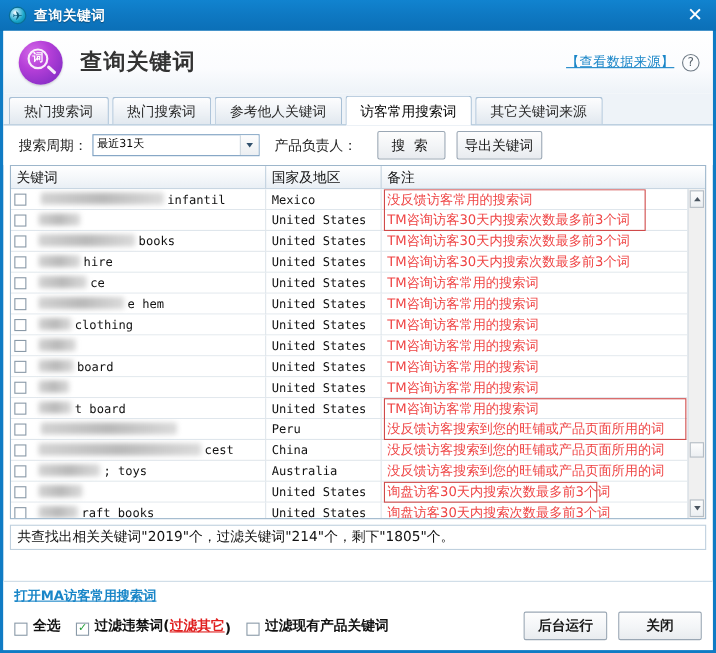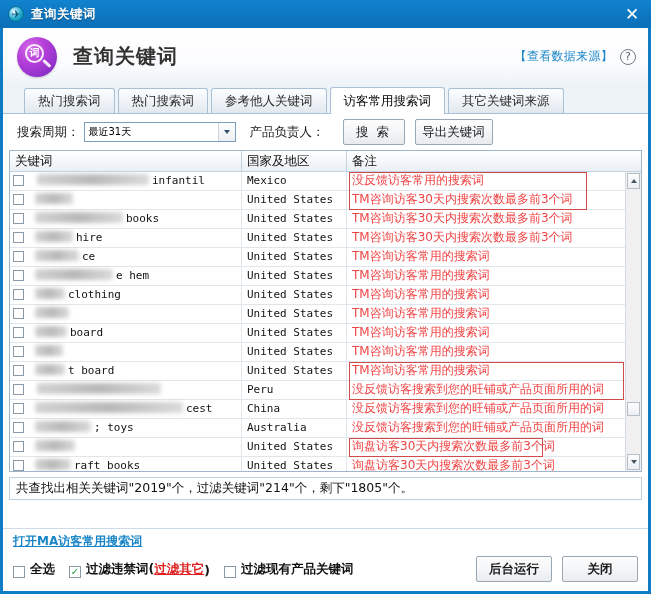--- a/index.html
+++ b/index.html
@@ -60,33 +60,33 @@
   .logo .handle{
     position:absolute;left:25px;top:25px;width:10px;height:2.5px;
     background:rgba(255,255,255,.9);transform:rotate(43deg);border-radius:2px;
   }
   .pagetitle{
     font-family:"DejaVu Serif","Liberation Serif",serif;
     font-size:20px;font-weight:bold;color:#333333;margin-left:16px;letter-spacing:1px;
   }
   .head-right{margin-left:auto;display:flex;align-items:center;gap:7px;}
   .srclink{
-    color:#1a86c8;font-size:12px;cursor:pointer;letter-spacing:.3px;margin-left:32px;
+    color:#1a86c8;font-size:12px;text-decoration:underline;cursor:pointer;letter-spacing:.3px;margin-left:32px;
   }
   .helpicon{
     width:16px;height:16px;border-radius:50%;border:1.3px solid #6f7b86;box-sizing:border-box;
     display:flex;align-items:center;justify-content:center;
     font-size:11px;color:#5c6770;line-height:1;cursor:pointer;
   }
   
   .tabstrip{
     height:29px;box-sizing:border-box;position:relative;
     background:#eef3f8;
     border-bottom:1px solid #a8c0d6;
-    display:flex;align-items:flex-end;padding-left:21px;
+    display:flex;align-items:flex-end;padding-left:5px;
   }
   .tab{
     height:25px;box-sizing:border-box;
     padding:0 13px;margin-right:3px;
     display:flex;align-items:center;justify-content:center;
     font-size:12.5px;color:#2a2a2a;cursor:pointer;
     background:linear-gradient(to bottom,#fdfdfe 0%,#eef2f6 55%,#e1e8ef 100%);
     border:1px solid #a8c0d6;border-bottom:none;
     border-radius:3px 3px 0 0;white-space:nowrap;
   }
@@ -143,21 +143,21 @@
   }
   .gridhead .hc{
     font-size:12.5px;color:#111;display:flex;align-items:center;padding-left:5px;
     border-right:1px solid #c3d2df;box-sizing:border-box;
   }
   .c-kw{width:232px;flex:0 0 auto;}
   .c-cn{width:105px;flex:0 0 auto;}
   .c-rm{flex:1;border-right:none !important;}
   .gridbody{position:absolute;left:0;top:21px;right:16px;bottom:0;overflow:hidden;}
   .row{
-    height:19px;box-sizing:border-box;display:flex;align-items:flex-end;
+    height:19px;box-sizing:border-box;display:flex;align-items:center;
     border-bottom:1px solid #dfe6ec;position:relative;background:#ffffff;
   }
   .cell{
     height:19px;box-sizing:border-box;display:flex;align-items:center;
     font-size:12px;overflow:hidden;white-space:nowrap;
   }
   .cell.kw{width:232px;flex:0 0 auto;border-right:1px solid #dfe6ec;padding-left:3px;}
   .cell.cn{width:105px;flex:0 0 auto;border-right:1px solid #dfe6ec;padding-left:5px;
     font-family:"DejaVu Sans Mono","Liberation Mono",monospace;font-size:11px;color:#111;}
   .cell.rm{flex:1;padding-left:5px;font-size:12px;color:#ef4444;}

